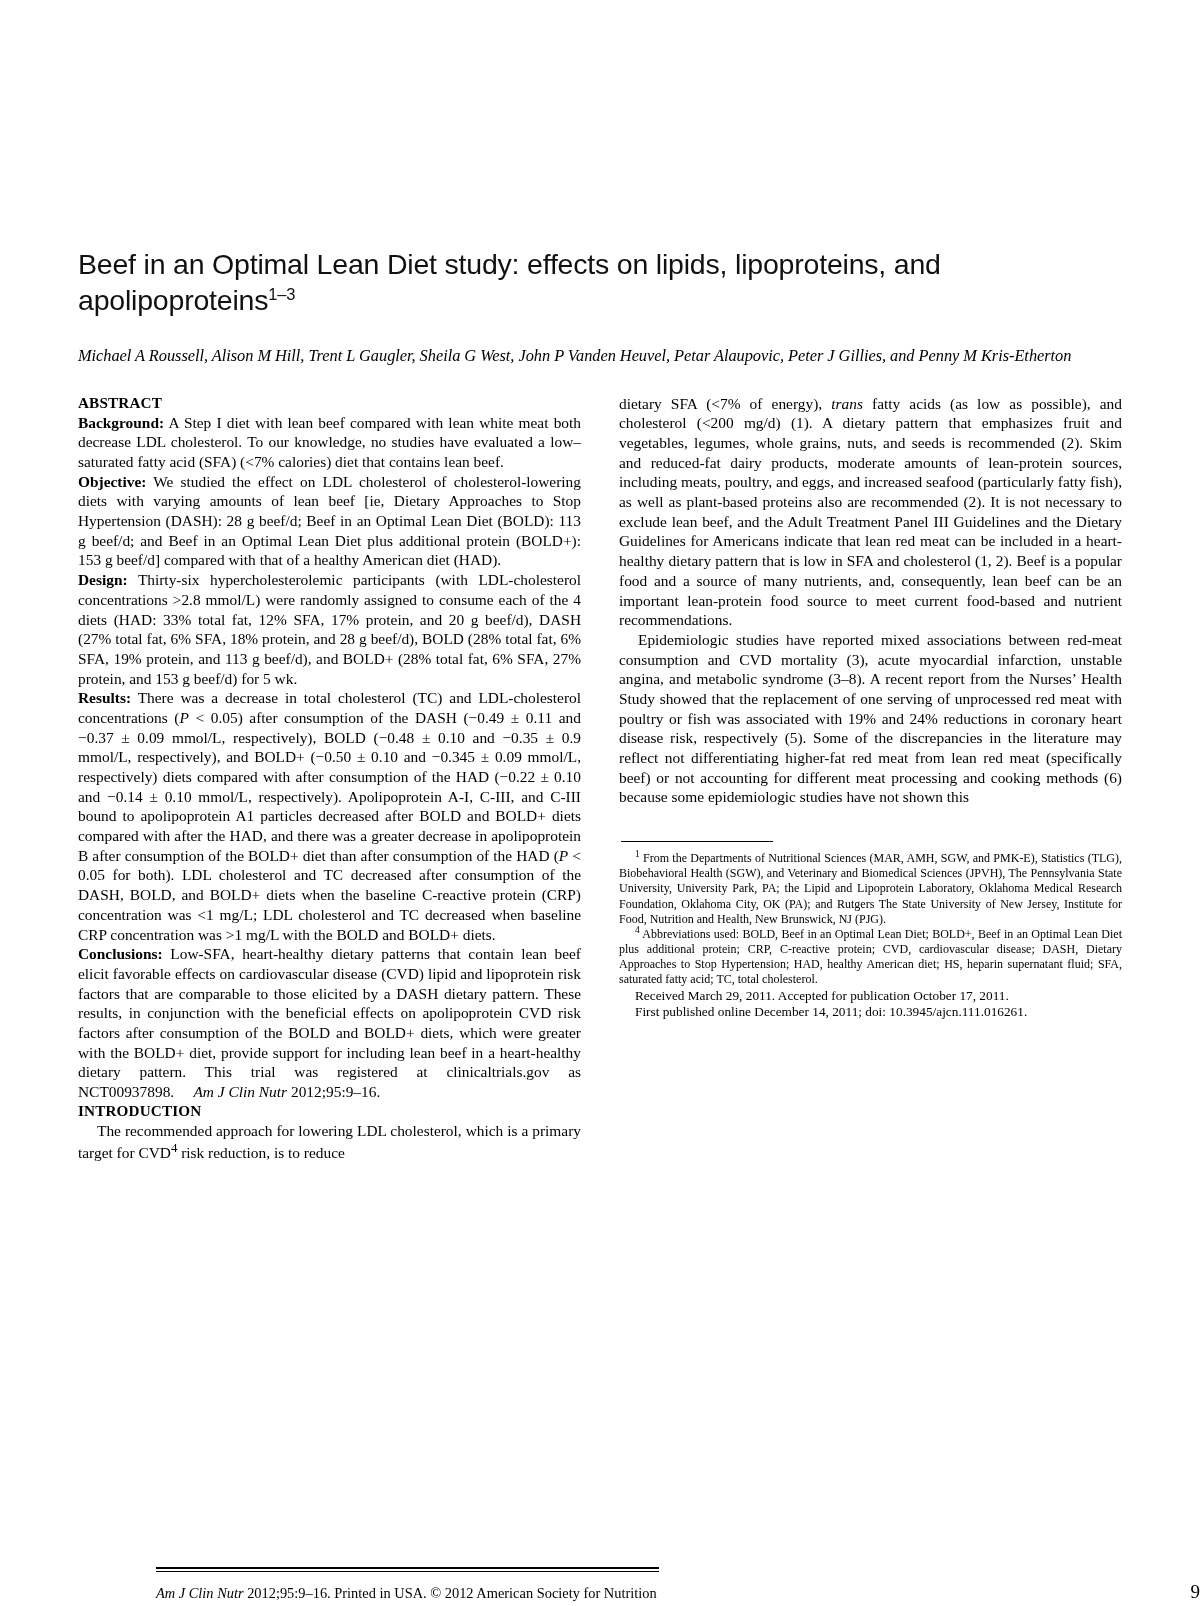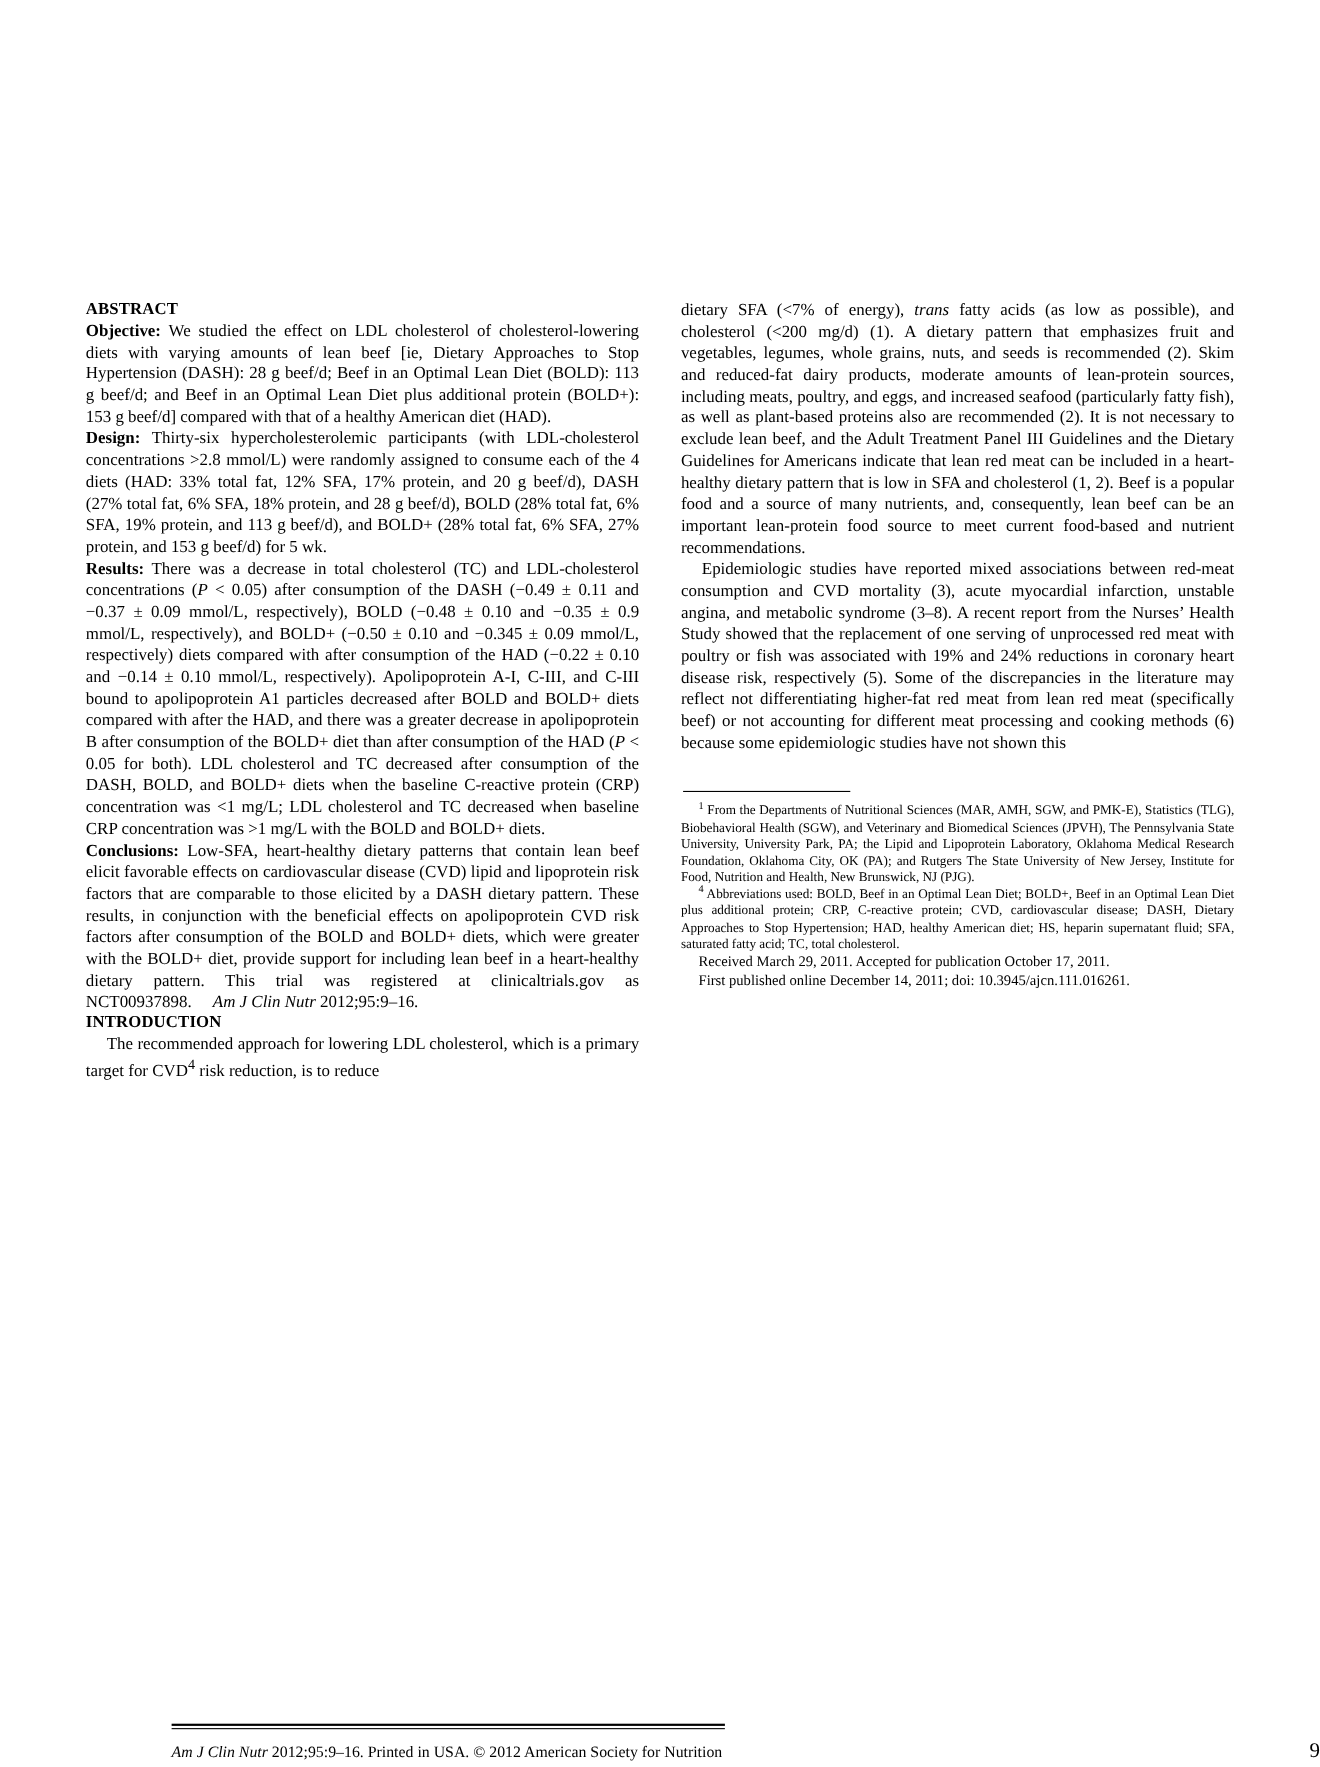--- a/index.html
+++ b/index.html
@@ -153,28 +153,31 @@
   .page-number {
     font-size: 19px;
   }
 </style>
 </head>
 <body>
 
 <div class="page">
 
   <div class="title-block">
+    <h1 class="paper-title"><span>Beef in an Optimal Lean Diet study: effects on lipids, lipoproteins, and apolipoproteins</span><sup>1–3</sup></h1>
+    <div class="authors">Michael A Roussell, Alison M Hill, Trent L Gaugler, Sheila G West, John P Vanden Heuvel, Petar Alaupovic, Peter J Gillies, and Penny M Kris-Etherton</div>
   </div>
 
   <div class="columns">
 
     <div class="col col-left">
 
       <h2 class="section-head">ABSTRACT</h2>
 
+      <p class="abs-para"><span class="lead">Background:</span><span> A Step I diet with lean beef compared with lean white meat both decrease LDL cholesterol. To our knowledge, no studies have evaluated a low–saturated fatty acid (SFA) (&lt;7% calories) diet that contains lean beef.</span></p>
 
       <p class="abs-para"><span class="lead">Objective:</span><span> We studied the effect on LDL cholesterol of cholesterol-lowering diets with varying amounts of lean beef [ie, Dietary Approaches to Stop Hypertension (DASH): 28 g beef/d; Beef in an Optimal Lean Diet (BOLD): 113 g beef/d; and Beef in an Optimal Lean Diet plus additional protein (BOLD+): 153 g beef/d] compared with that of a healthy American diet (HAD).</span></p>
 
       <p class="abs-para"><span class="lead">Design:</span><span> Thirty-six hypercholesterolemic participants (with LDL-cholesterol concentrations &gt;2.8 mmol/L) were randomly assigned to consume each of the 4 diets (HAD: 33% total fat, 12% SFA, 17% protein, and 20 g beef/d), DASH (27% total fat, 6% SFA, 18% protein, and 28 g beef/d), BOLD (28% total fat, 6% SFA, 19% protein, and 113 g beef/d), and BOLD+ (28% total fat, 6% SFA, 27% protein, and 153 g beef/d) for 5 wk.</span></p>
 
       <p class="abs-para"><span class="lead">Results:</span><span> There was a decrease in total cholesterol (TC) and LDL-cholesterol concentrations (</span><span class="ital">P</span><span> &lt; 0.05) after consumption of the DASH (−0.49 ± 0.11 and −0.37 ± 0.09 mmol/L, respectively), BOLD (−0.48 ± 0.10 and −0.35 ± 0.9 mmol/L, respectively), and BOLD+ (−0.50 ± 0.10 and −0.345 ± 0.09 mmol/L, respectively) diets compared with after consumption of the HAD (−0.22 ± 0.10 and −0.14 ± 0.10 mmol/L, respectively). Apolipoprotein A-I, C-III, and C-III bound to apolipoprotein A1 particles decreased after BOLD and BOLD+ diets compared with after the HAD, and there was a greater decrease in apolipoprotein B after consumption of the BOLD+ diet than after consumption of the HAD (</span><span class="ital">P</span><span> &lt; 0.05 for both). LDL cholesterol and TC decreased after consumption of the DASH, BOLD, and BOLD+ diets when the baseline C-reactive protein (CRP) concentration was &lt;1 mg/L; LDL cholesterol and TC decreased when baseline CRP concentration was &gt;1 mg/L with the BOLD and BOLD+ diets.</span></p>
 
       <p class="abs-para"><span class="lead">Conclusions:</span><span> Low-SFA, heart-healthy dietary patterns that contain lean beef elicit favorable effects on cardiovascular disease (CVD) lipid and lipoprotein risk factors that are comparable to those elicited by a DASH dietary pattern. These results, in conjunction with the beneficial effects on apolipoprotein CVD risk factors after consumption of the BOLD and BOLD+ diets, which were greater with the BOLD+ diet, provide support for including lean beef in a heart-healthy dietary pattern. This trial was registered at clinicaltrials.gov as NCT00937898.</span>&nbsp;&nbsp;&nbsp;&nbsp;&nbsp;<span class="citation-tail">Am J Clin Nutr</span><span> 2012;95:9–16.</span></p>
 
       <h2 class="section-head intro-head">INTRODUCTION</h2>

